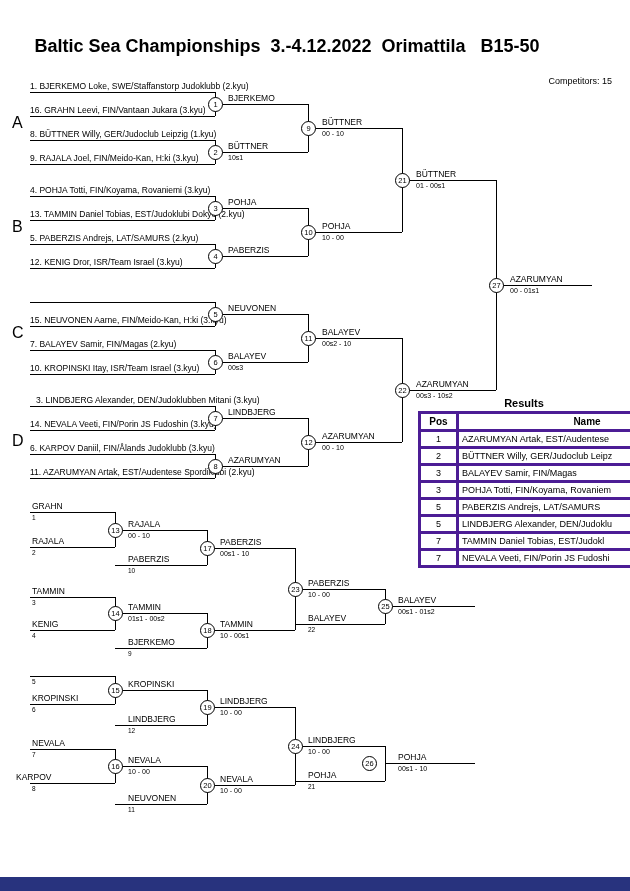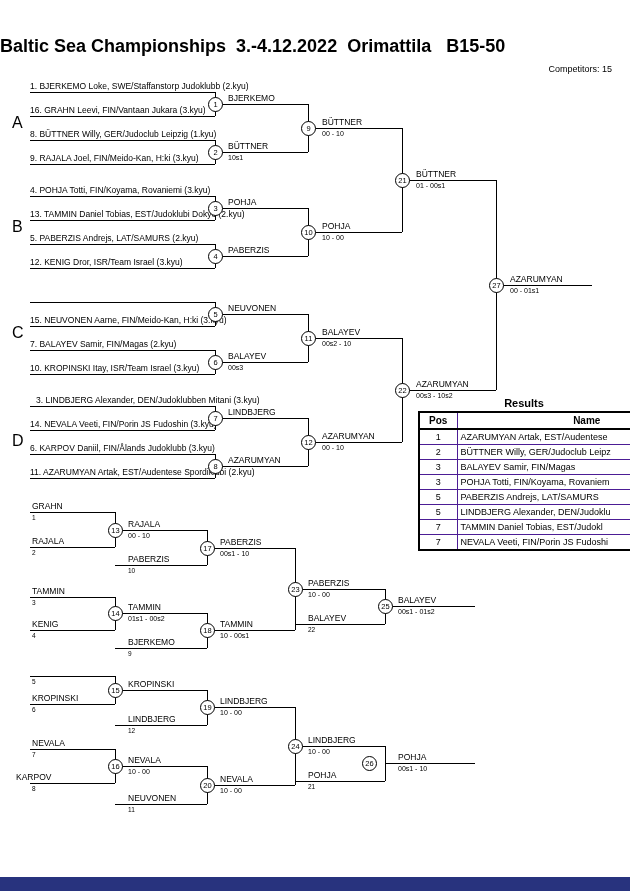--- a/index.html
+++ b/index.html
@@ -5,28 +5,28 @@
   html,body{margin:0;padding:0}
   body{width:630px;height:891px;position:relative;background:#fff;color:#000;
        font-family:"Liberation Sans",sans-serif;overflow:hidden}
   .hl{position:absolute;height:0;border-top:1px solid #000}
   .vl{position:absolute;width:0;border-left:1px solid #000;z-index:1}
   .t{position:absolute;font-size:8.5px;line-height:10px;white-space:pre}
   .s{position:absolute;font-size:7px;line-height:8px;white-space:pre}
   .y{position:absolute;font-size:6.5px;line-height:7px}
   .c{position:absolute;width:13px;height:13px;border:1px solid #000;border-radius:50%;
      background:#fff;font-size:7.5px;line-height:13px;text-align:center;z-index:2}
-  .title{position:absolute;top:36px;left:0;width:574px;
+  .title{position:absolute;top:36px;left:0;width:574px;text-align:center;
          font-size:18px;font-weight:bold;white-space:pre}
-  .comp{position:absolute;top:64px;right:18px;font-size:9px}
+  .comp{position:absolute;top:76px;right:18px;font-size:9px}
   .pool{position:absolute;left:12px;font-size:16px;line-height:18px}
   .results{position:absolute;left:418px;top:397px}
   .rtitle{width:212px;text-align:center;font-size:11px;font-weight:bold;margin-bottom:2px}
   table.rt{border-collapse:collapse;width:300px;table-layout:fixed;border:2px solid #000}
-  .rt th,.rt td{border:1px solid #4c1d95;font-size:9px;padding:2px 3px;white-space:nowrap;overflow:hidden}
+  .rt th,.rt td{border:3px solid #4c1d95;font-size:9px;padding:2px 3px;white-space:nowrap;overflow:hidden}
   .rt th{font-size:10px;font-weight:bold;text-align:center;border-bottom:2px solid #000}
   .rt .pc{width:36px;text-align:center}
   .footer{position:absolute;left:0;top:877px;width:630px;height:14px;background:#28337e}
 </style>
 </head>
 <body>
 
 <div class="title">Baltic Sea Championships  3.-4.12.2022  Orimattila   B15-50</div>
 <div class="comp">Competitors: 15</div>
 

